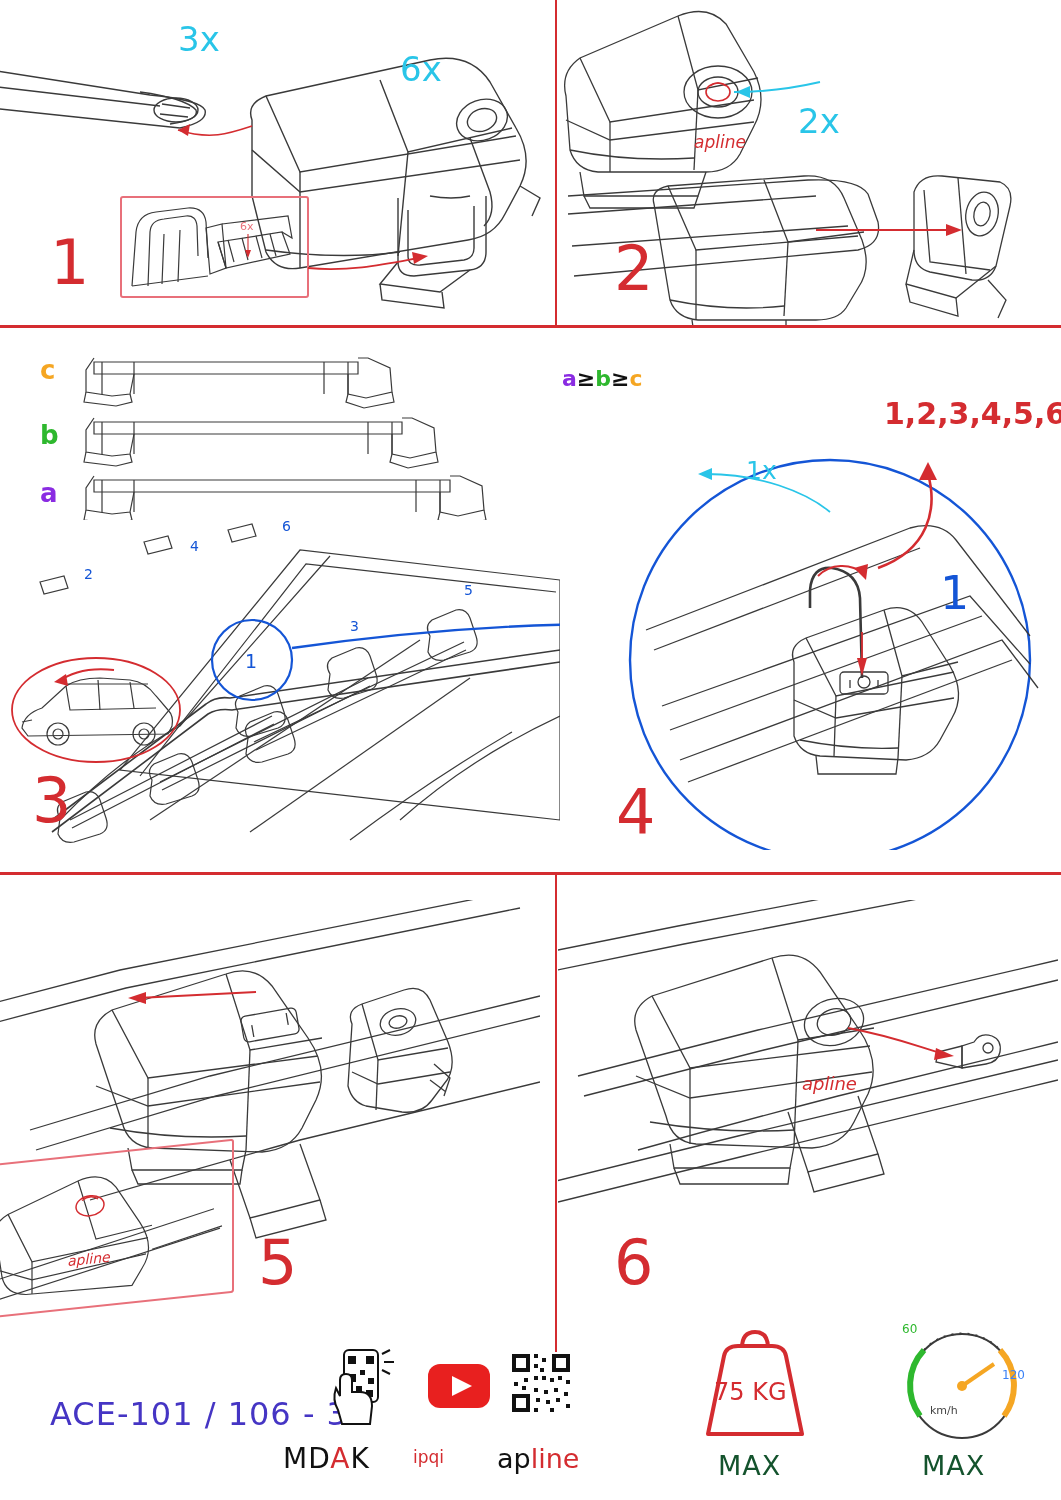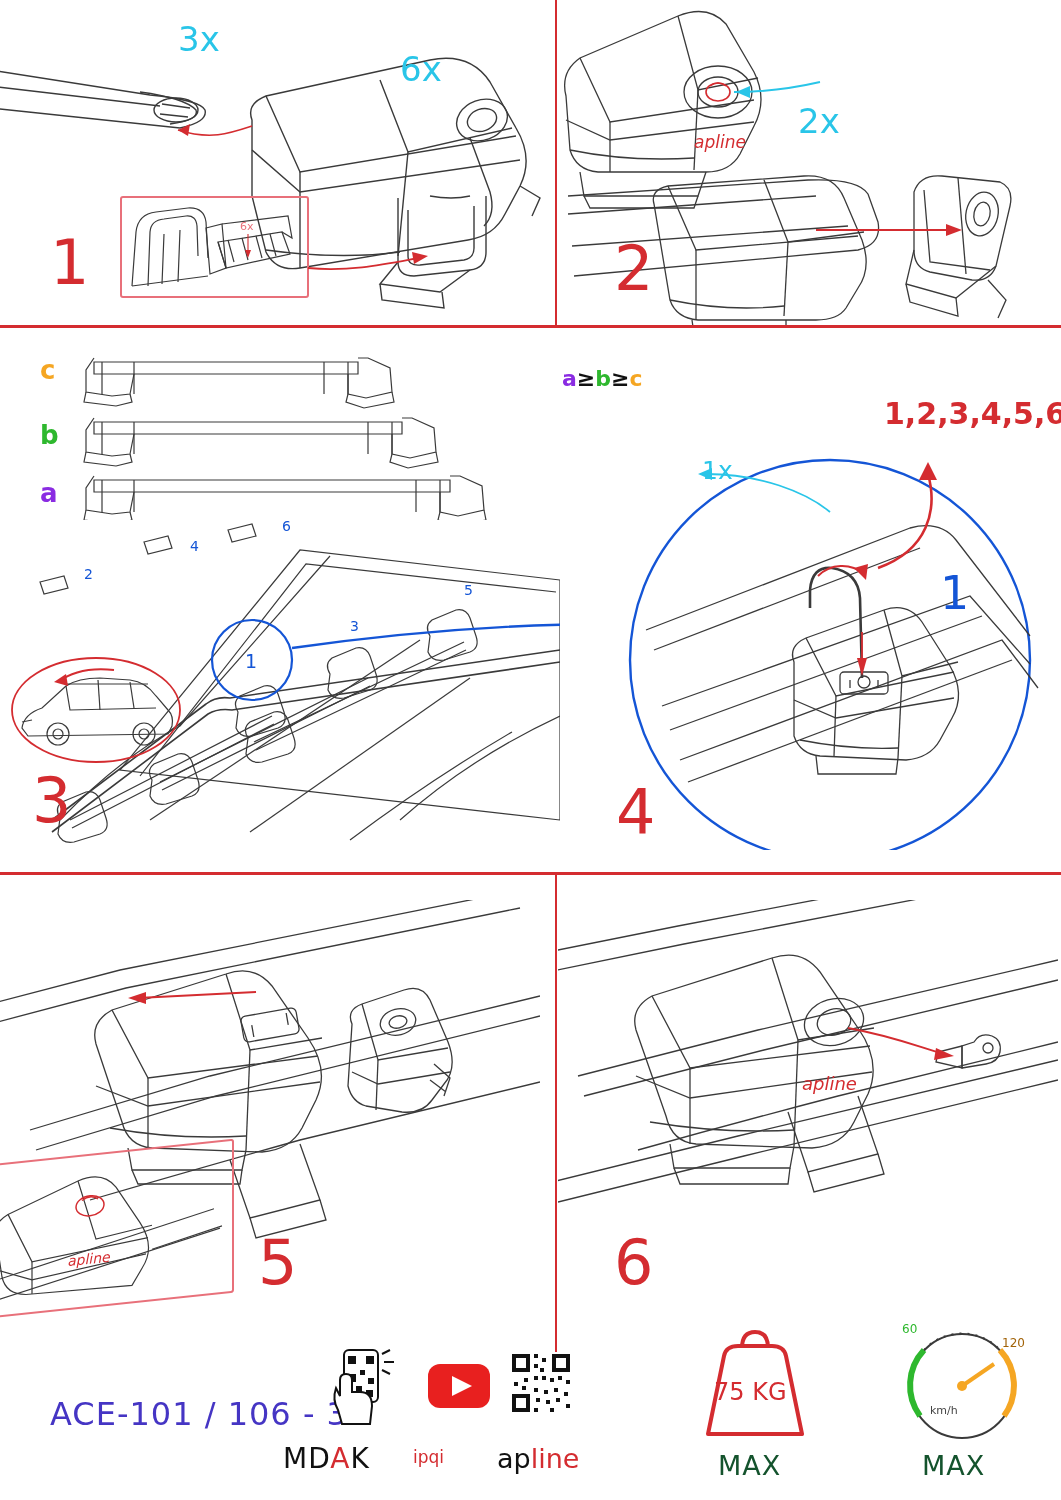--- a/index.html
+++ b/index.html
@@ -18,21 +18,21 @@
   .stepnum{
     position:absolute;color:#d42c30;font-size:62px;line-height:1;
     font-family:"DejaVu Sans", sans-serif;font-weight:400;
   }
 
   
   .qty{
     position:absolute;color:#29c5e8;font-size:34px;line-height:1;
     font-family:"DejaVu Sans", sans-serif;
   }
-  .qty.small{font-size:25px;}
+  .qty.small{font-size:25px;margin-left:44px;}
 
   
   .letter{position:absolute;font-size:26px;font-weight:bold;font-family:"DejaVu Sans", sans-serif;}
   .letter.c{color:#f5a623;}
   .letter.b{color:#2eb82e;}
   .letter.a{color:#8a2be2;}
 
   .ineq{position:absolute;font-size:22px;font-weight:bold;font-family:"DejaVu Sans", sans-serif;}
 
   .seq{position:absolute;font-size:30px;font-weight:bold;color:#d42c30;font-family:"DejaVu Sans", sans-serif;}
@@ -63,21 +63,21 @@
   .apline .r{color:#d42c30;}
 
   .maxlabel{position:absolute;font-size:27px;color:#14532d;font-family:"DejaVu Sans", sans-serif;letter-spacing:1px;}
 
   .weightval{
     position:absolute;color:#d42c30;font-size:24px;font-family:"DejaVu Sans", sans-serif;
   }
   .kmh{position:absolute;font-size:11px;color:#444;font-family:"DejaVu Sans", sans-serif;}
   .gaugeval{position:absolute;font-size:12px;font-family:"DejaVu Sans", sans-serif;text-align:right;}
   .gv60{color:#2eb82e;}
-  .gv120{color:#a16207;}
+  .gv120{color:#3b82f6;margin-top:32px;}
 
   .inset-box{position:absolute;border:2px solid #e8707a;border-radius:3px;}
   svg{display:block;}
 </style>
 </head>
 <body>
 
 <div class="sheet">
 
   <div class="divider" style="top:325px;"></div>

